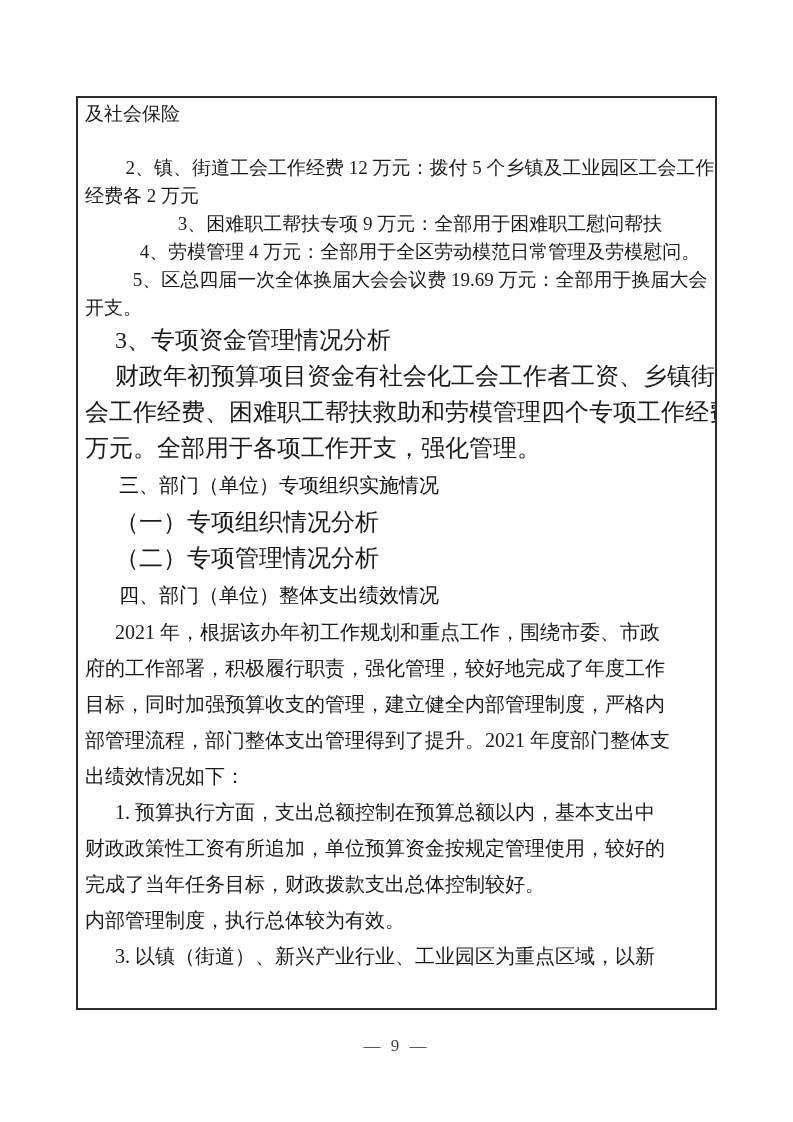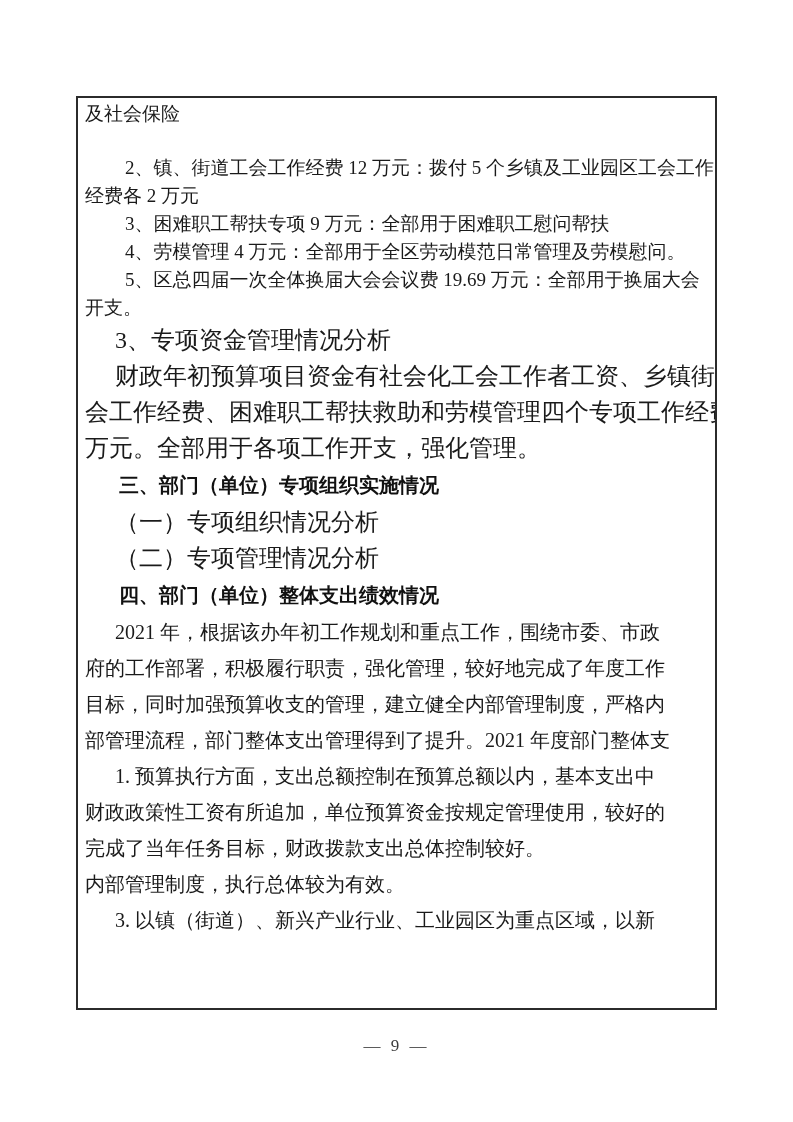--- a/index.html
+++ b/index.html
@@ -28,29 +28,29 @@
     overflow: hidden;
   }
   .block { margin: 0; }
   .line {
     white-space: pre;
     overflow: hidden;
     font-size: 19px;
   }
   
   .song .line { line-height: 28px; }
-  .song .line.indent { text-indent: 40px; }
+  .song .line.indent { text-indent: 40px; text-align: center; }
   
   .kai .line { line-height: 36px; font-size: 24px; }
   .kai .line.indent { text-indent: 30px; }
   
   .heading .line {
     line-height: 38px;
     font-size: 20px;
-    font-weight: 700;
+    font-weight: 400;
     font-family: "Liberation Sans", sans-serif;
     color: #111111;
   }
   .heading .line.indent { text-indent: 34px; }
   
   .fangsong .line { line-height: 36px; font-size: 20px; }
   .fangsong .line.indent { text-indent: 30px; }
   
   .blank .line { height: 26px; line-height: 26px; }
 
@@ -110,20 +110,21 @@
           <div class="line indent">（二）专项管理情况分析</div>
         </div>
         <div class="block heading">
           <div class="line indent">四、部门（单位）整体支出绩效情况</div>
         </div>
         <div class="block fangsong">
           <div class="line indent">2021 年，根据该办年初工作规划和重点工作，围绕市委、市政</div>
           <div class="line">府的工作部署，积极履行职责，强化管理，较好地完成了年度工作</div>
           <div class="line">目标，同时加强预算收支的管理，建立健全内部管理制度，严格内</div>
           <div class="line">部管理流程，部门整体支出管理得到了提升。2021 年度部门整体支</div>
+          <div class="line">出绩效情况如下：</div>
         </div>
         <div class="block fangsong">
           <div class="line indent">1. 预算执行方面，支出总额控制在预算总额以内，基本支出中</div>
           <div class="line">财政政策性工资有所追加，单位预算资金按规定管理使用，较好的</div>
           <div class="line">完成了当年任务目标，财政拨款支出总体控制较好。</div>
         </div>
         <div class="block fangsong">
           <div class="line">内部管理制度，执行总体较为有效。</div>
         </div>
         <div class="block fangsong">

